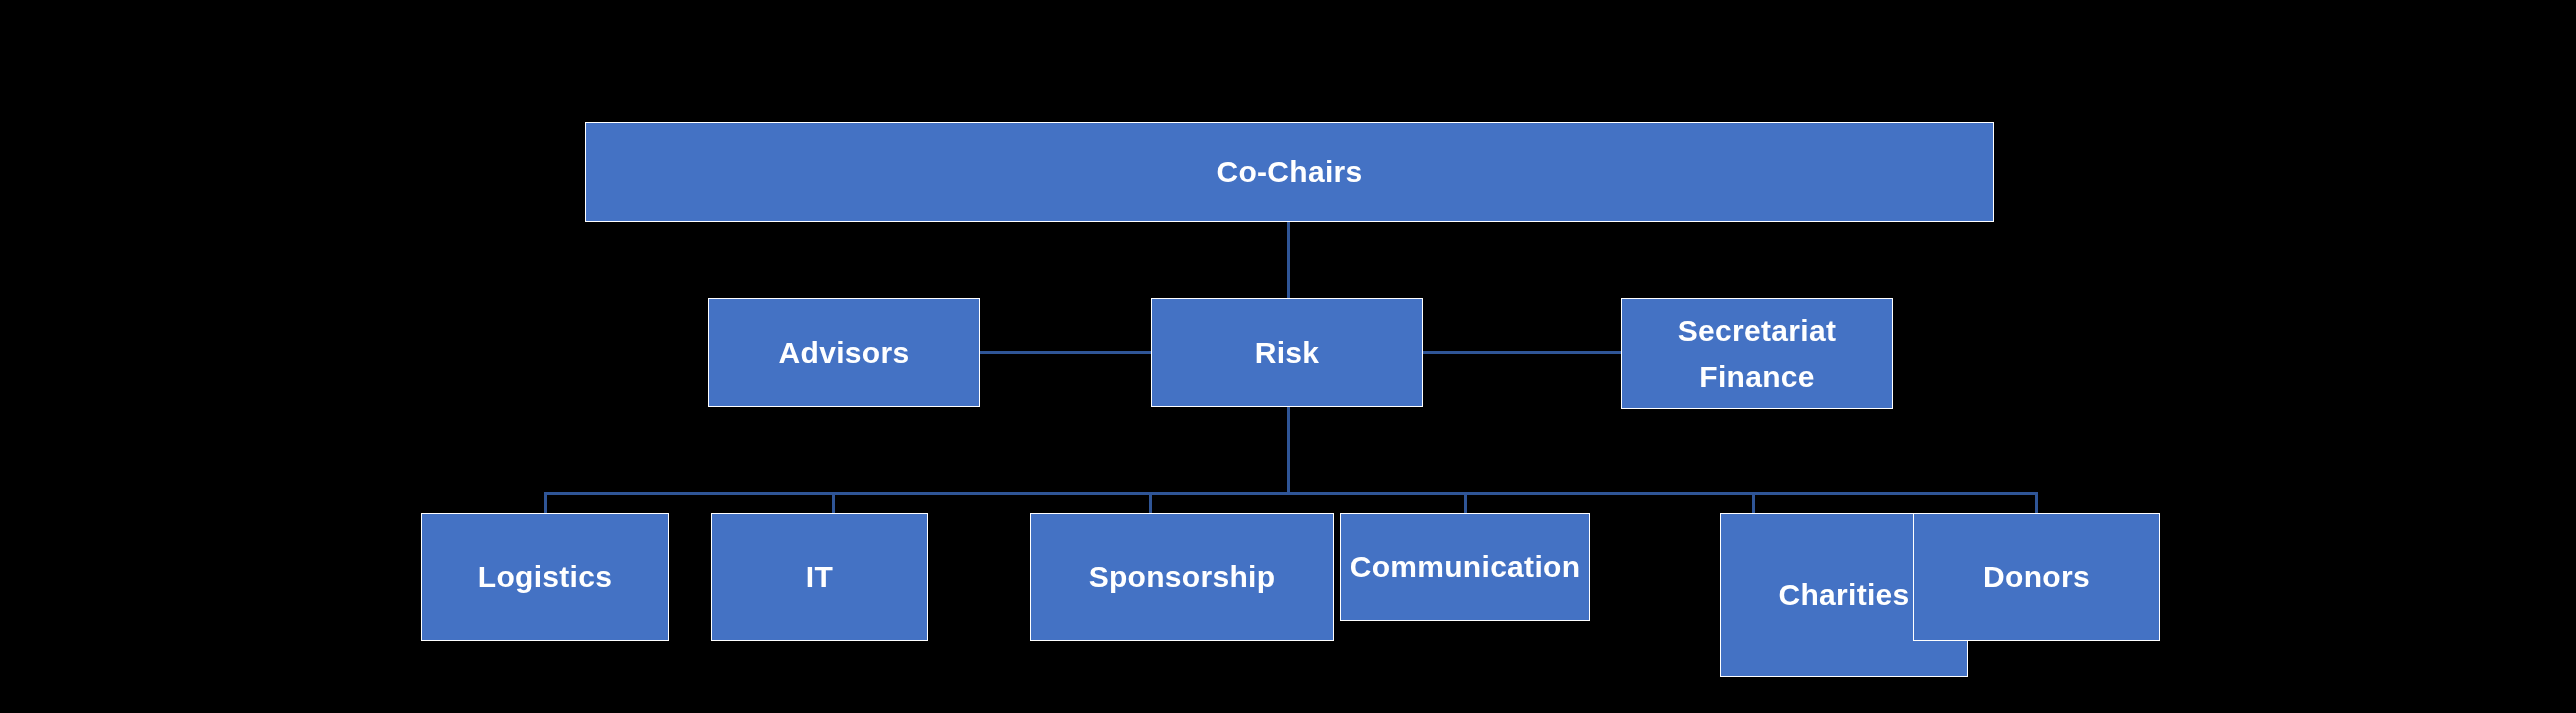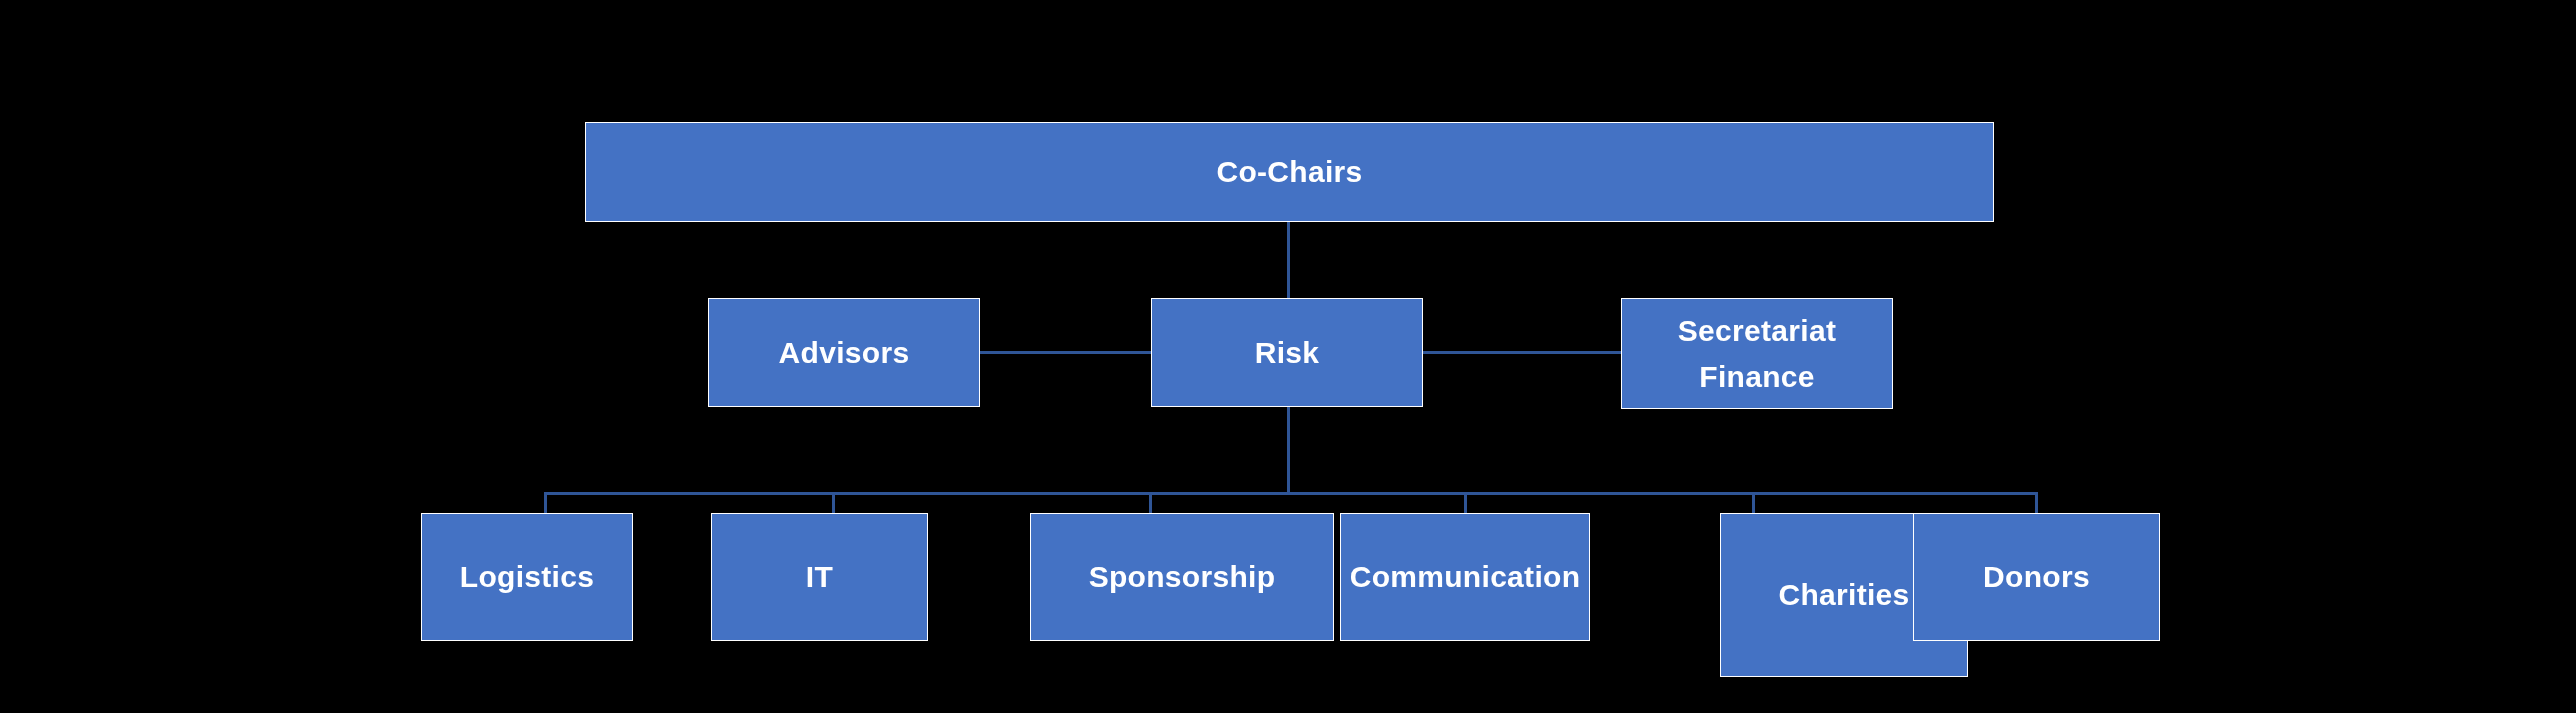--- a/index.html
+++ b/index.html
@@ -39,24 +39,24 @@
   .connector {
     position: absolute;
     background: var(--connector, #2F5597);
   }
 
   
   #n-co-chairs      { left: 585px;  top: 122px; width: 1409px; height: 100px; }
   #n-advisors       { left: 708px; top: 298px; width: 272px;  height: 109px; text-align: right; }
   #n-risk           { left: 1151px; top: 298px; width: 272px;  height: 109px; text-align: right; }
   #n-secretariat    { left: 1621px; top: 298px; width: 272px;  height: 111px; }
-  #n-logistics      { left: 421px;  top: 513px; width: 212px;  height: 128px; }
+  #n-logistics      { left: 421px;  top: 513px; width: 248px;  height: 128px; }
   #n-it             { left: 711px; top: 513px; width: 217px;  height: 128px; }
   #n-sponsorship    { left: 998px; top: 513px; width: 304px;  height: 128px; margin-left: 32px; }
-  #n-communication  { left: 1340px; top: 513px; width: 250px;  height: 128px; }
+  #n-communication  { left: 1340px; top: 513px; width: 250px;  height: 108px; }
   #n-charities      { left: 1720px; top: 513px; width: 248px;  height: 164px; }
   #n-donors         { left: 1913px; top: 513px; width: 247px;  height: 128px; }
 
   
   #c-top-risk        { left: 1287px; top: 222px; width: 3.2px;    height: 76px; }
   #c-advisors-risk   { left: 979px; top: 351px; width: 172px;  height: 3.2px; }
   #c-risk-secretariat{ left: 1423px; top: 351px; width: 198px;  height: 3.2px; }
   #c-risk-bus        { left: 1287px; top: 407px; width: 3.2px;    height: 86px; }
   #c-bus             { left: 544px;  top: 492px; width: 1494px; height: 3.2px; }
   #c-drop-logistics      { left: 544px;  top: 492px; width: 3.2px; height: 23.4px; }

